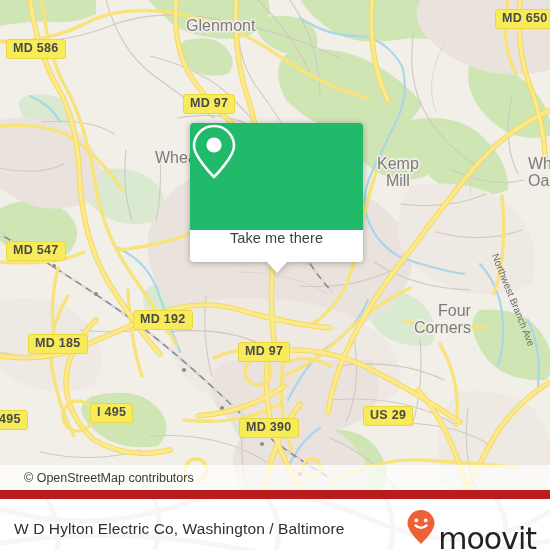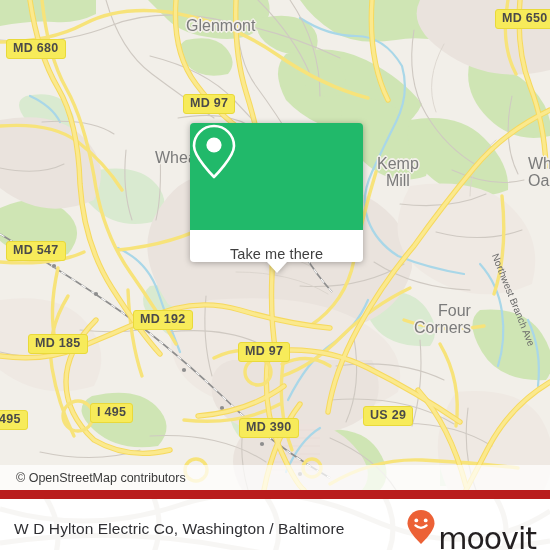--- a/index.html
+++ b/index.html
@@ -63,21 +63,21 @@
     background:#21b96a;
     border-radius:4px 4px 0 0;
     height:107px;
     display:flex;align-items:center;justify-content:center;
   }
   #popup-footer{
     position:relative;
     background:#ffffff;
     border-radius:0 0 4px 4px;
     height:32px;
-    display:flex;align-items:flex-end;justify-content:center;
+    display:flex;align-items:flex-start;justify-content:center;
   }
   #popup-footer .cta{
     font-family:"Liberation Sans",sans-serif;
     font-size:14.5px;
     color:#3f3f3f;
     letter-spacing:.1px;
   }
   #popup-tail{
     position:absolute;
     left:50%;margin-left:-10px;
@@ -91,21 +91,21 @@
   
   #osm-bar{
     position:absolute;left:0;bottom:0;
     width:550px;height:25px;
     background:rgba(255,255,255,.72);
     display:flex;align-items:center;
   }
   #osm-bar span{
     font-family:"Liberation Sans",sans-serif;
     font-size:12.5px;color:#3a3a3a;
-    padding-left:16px;
+    padding-left:24px;
   }
 
   
   #bottombar{
     position:absolute;left:0;top:499px;
     width:550px;height:60px;
     background:#ffffff;
     display:flex;align-items:center;
     overflow:hidden;
   }
@@ -343,21 +343,21 @@
 
     <div class="place-label" style="left: 186px; top: 18px; font-size: 16px;">Glenmont</div>
     <div class="place-label" style="left: 155px; top: 150px; font-size: 16px;">Whea</div>
     <div class="place-label" style="left: 377px; top: 156px; text-align: center; font-size: 16px;">Kemp
 Mill</div>
     <div class="place-label" style="left: 528px; top: 156px; font-size: 16px;">Whi
 Oa</div>
     <div class="place-label" style="left: 414px; top: 303px; text-align: right; font-size: 16px;">Four
 Corners</div>
 
-    <div class="shield" style="left:6px;top:39px;">MD 680</div>
+    <div class="shield" style="left:6px;top:39px;">MD 586</div>
     <div class="shield" style="left:183px;top:94px;">MD 97</div>
     <div class="shield" style="left:495px;top:9px;">MD 650</div>
     <div class="shield" style="left:6px;top:241px;">MD 547</div>
     <div class="shield" style="left:133px;top:310px;">MD 192</div>
     <div class="shield" style="left:28px;top:334px;">MD 185</div>
     <div class="shield" style="left:238px;top:342px;">MD 97</div>
     <div class="shield" style="left:90px;top:403px;">I 495</div>
     <div class="shield" style="left:-8px;top:410px;">495</div>
     <div class="shield" style="left:239px;top:418px;">MD 390</div>
     <div class="shield" style="left:363px;top:406px;">US 29</div>

